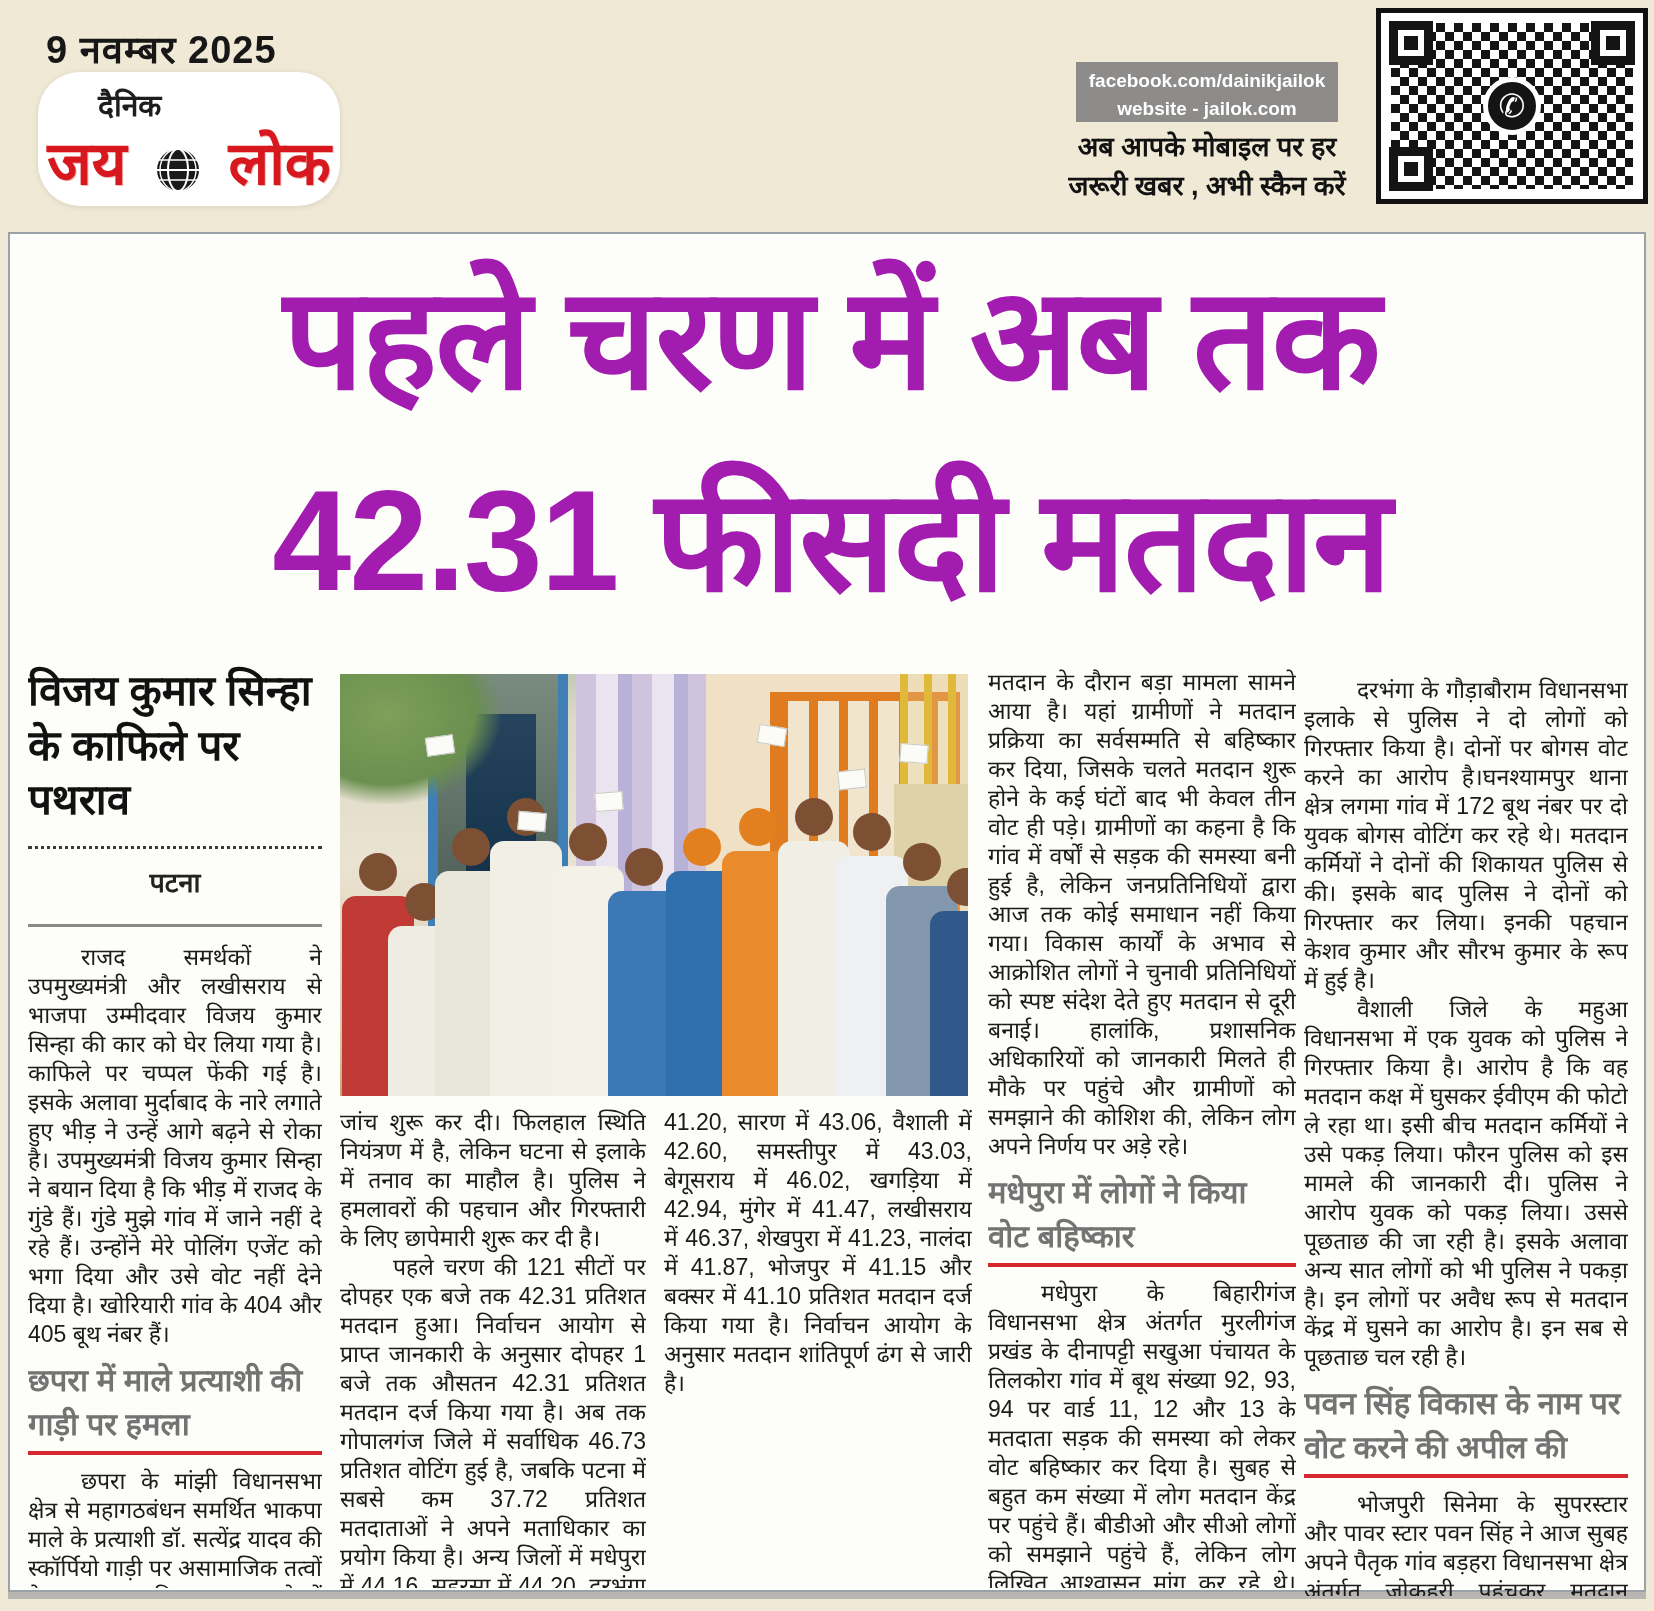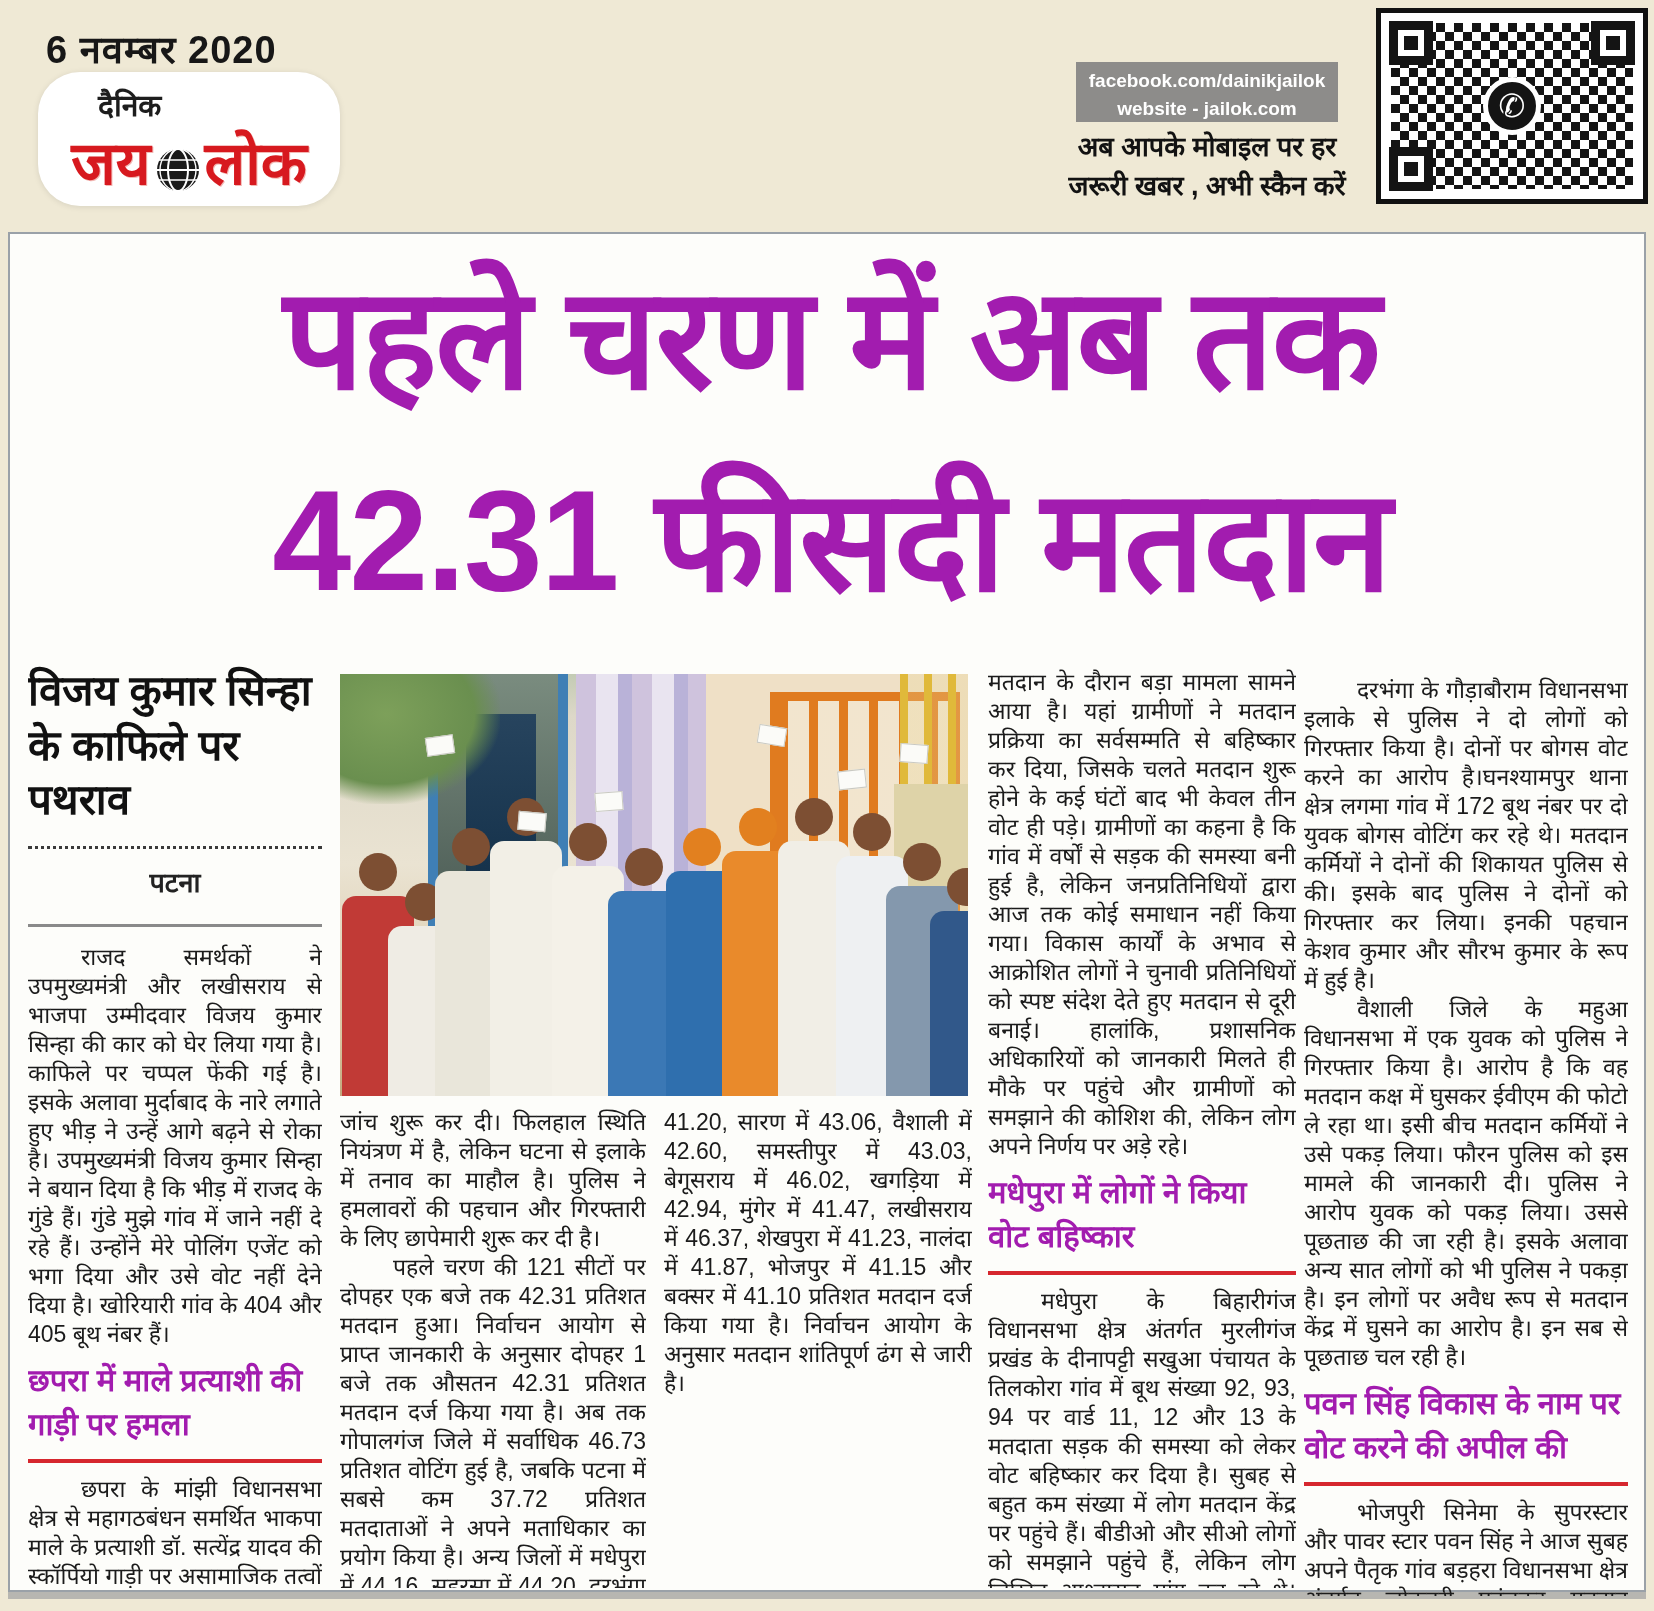--- a/index.html
+++ b/index.html
@@ -21,21 +21,21 @@
     box-shadow:0 1px 6px rgba(0,0,0,0.10);
   }
   .logo-daily {
     position:absolute; left:60px; top:12px;
     font-size:30px; font-weight:bold; color:#1d1d1d;
   }
   .logo-name {
     position:absolute; left:0; right:0; top:48px; text-align:center;
     font-size:60px; font-weight:bold; color:#d7191f;
     text-shadow:1px 1px 0 #f2b8b4;
-    display:flex; align-items:center; justify-content:center; gap:4px;
+    display:flex; align-items:center; justify-content:center; gap:28px;
   }
   .globe { display:inline-block; width:46px; height:46px; }
   .social-box {
     position:absolute; left:1076px; top:62px; width:262px; height:60px;
     background:#8d8c8a; color:#ffffff; text-align:center;
     font-weight:bold; font-size:19px; line-height:1.45; padding-top:5px;
   }
   .promo {
     position:absolute; left:1040px; top:128px; width:334px;
     text-align:center; font-size:27px; font-weight:bold; color:#121212;
@@ -90,22 +90,22 @@
   .story-head {
     font-size:42px; line-height:1.3; font-weight:bold; color:#111;
     margin-bottom:18px;
   }
   .dateline {
     border-top:3px dotted #3a3a3a; border-bottom:3px solid #8a8a8a;
     text-align:center; font-size:27px; font-weight:bold; color:#222;
     padding:14px 0 24px; margin-bottom:16px;
   }
   .subhead {
-    font-size:31px; line-height:1.42; font-weight:bold; color:#a21caf;
-    border-bottom:4px solid #d6272e; padding:6px 0 12px; margin:4px 0 12px;
+    font-size:31px; line-height:1.42; font-weight:bold; color:#737373;
+    border-bottom:4px solid #d6272e; padding:6px 0 4px; margin:4px 0 12px;
   }
   .subhead .sh-line { display:block; }
   
   .photo {
     position:absolute; left:330px; top:440px; width:628px; height:422px;
     overflow:hidden;
     background:linear-gradient(180deg,#c3cbb4 0%,#ddd8c8 10%,#eae3d2 45%,#d8c6a2 86%,#c2a87e 100%);
   }
   .ph-trees { position:absolute; left:-30px; top:-20px; width:190px; height:150px;
     background:radial-gradient(ellipse at 40% 40%, #7da05a 0%, #6a8f4f 55%, rgba(106,143,79,0) 72%); }
@@ -126,21 +126,21 @@
   .person .head { width:38px; height:38px; border-radius:50%; background:#7d4f33; margin:0 auto; }
   .person.turban .head { background:#e2801f; }
   .person .torso { width:100%; background:var(--c); border-radius:14px 14px 0 0; margin-top:5px; }
   .slip { position:absolute; width:28px; height:19px; background:#fbfbf8; border:1px solid #c9c9c2; }
 </style>
 </head>
 <body>
 
 <div class="page">
 
-  <div class="issue-date">6 नवम्बर 2020</div>
+  <div class="issue-date">9 नवम्बर 2025</div>
 
   <div class="logo">
     <div class="logo-daily">दैनिक</div>
     <div class="logo-name">
       <span>जय</span>
       <span class="globe">
         <svg viewBox="0 0 46 46" width="46" height="46">
           <circle cx="23" cy="23" r="21" fill="#1a1a1a"></circle>
           <ellipse cx="23" cy="23" rx="10" ry="21" fill="none" stroke="#fff" stroke-width="2"></ellipse>
           <ellipse cx="23" cy="23" rx="18" ry="21" fill="none" stroke="#fff" stroke-width="1.4"></ellipse>

